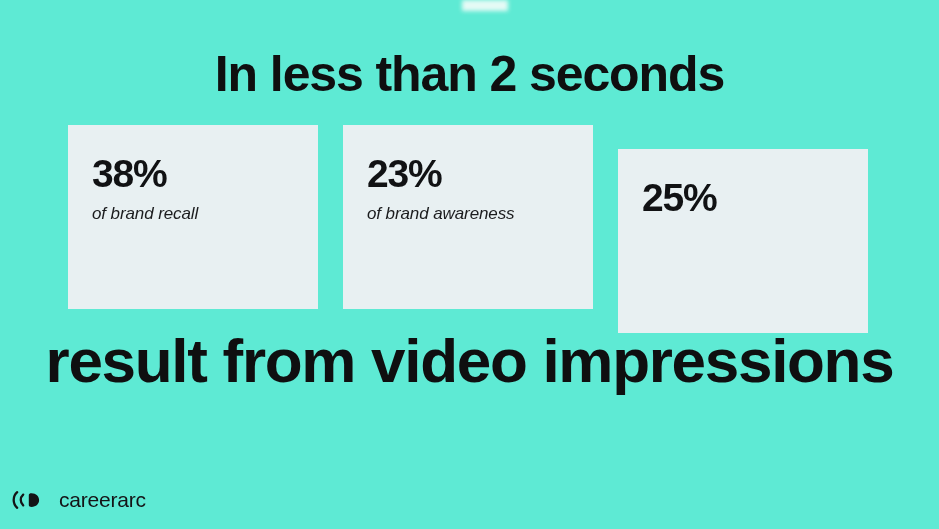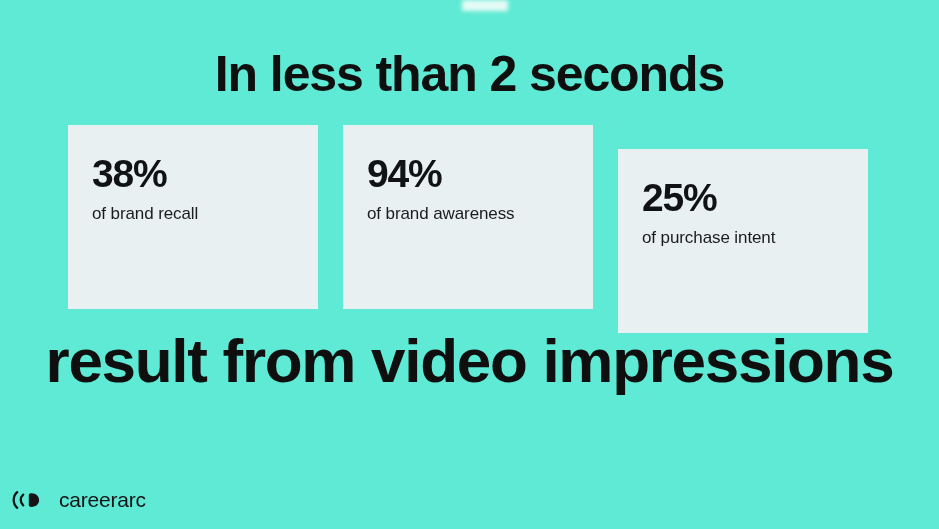--- a/index.html
+++ b/index.html
@@ -74,20 +74,21 @@
   }
 
   .stat-label {
     margin-top: 8px;
     font-size: 17px;
     line-height: 22px;
     font-weight: 400;
     letter-spacing: -0.1px;
     color: #1b1c1e;
     white-space: nowrap;
+    font-style: italic;
   }
 
   
   .headline-bottom {
     position: absolute;
     left: 0;
     right: 0;
     top: 330px;
     text-align: center;
     font-size: 62px;
@@ -145,27 +146,26 @@
   <div class="headline-top">In less than 2 seconds</div>
 
   <div class="cards">
 
     <div class="card">
       <div class="stat-value">38%</div>
       <div class="stat-label">of brand recall</div>
     </div>
 
     <div class="card">
-      <div class="stat-value">94%</div>
+      <div class="stat-value">23%</div>
       <div class="stat-label">of brand awareness</div>
     </div>
 
     <div class="card">
       <div class="stat-value">25%</div>
-      <div class="stat-label">of purchase intent</div>
     </div>
 
   </div>
 
   <div class="headline-bottom">result from video impressions</div>
 
   <div class="logo">
     <span class="logo-mark-wrap">
       <svg class="logo-mark" viewBox="0 0 34 24" xmlns="http://www.w3.org/2000/svg" aria-hidden="true">
         <path d="M7.2 4.2 A 10.4 10.4 0 0 0 7.2 19.8" fill="none" stroke="#141416" stroke-width="2.3" stroke-linecap="round"></path>

